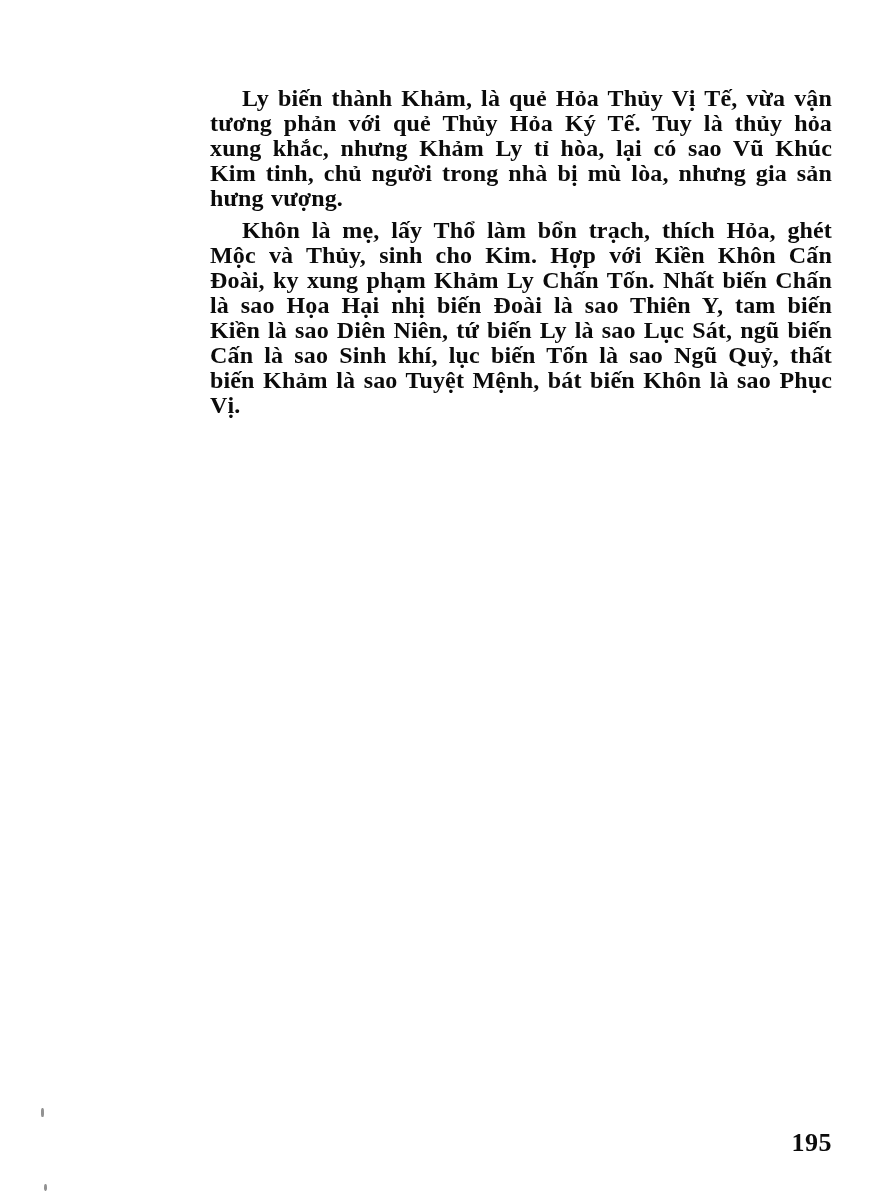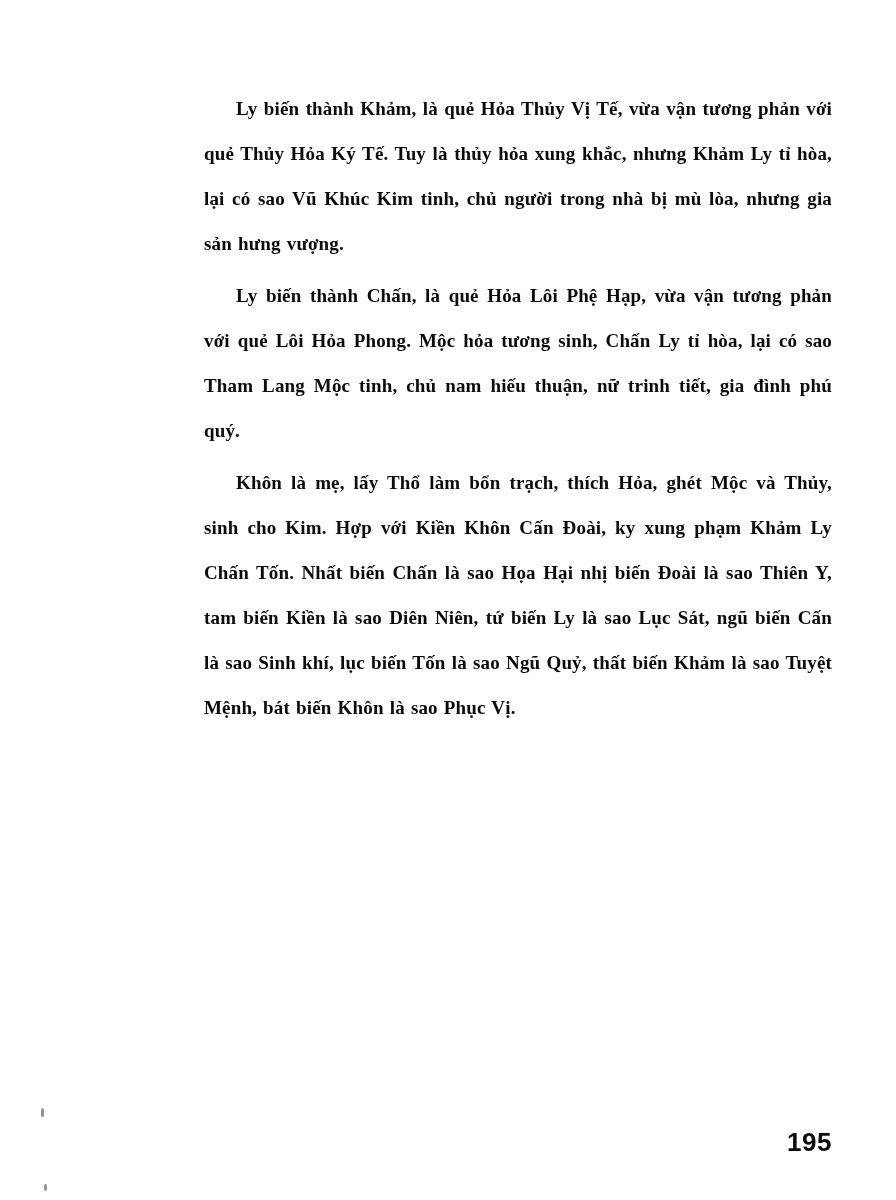--- a/index.html
+++ b/index.html
@@ -21,46 +21,46 @@
   }
 
   .text-column {
     position: absolute;
     left: 195px;
     top: 86px;
     width: 637px;
   }
 
   .paragraph {
-    margin: 0 0 7px 9px;
+    margin: 0 0 7px 15px;
     text-indent: 32px;
     text-align: justify;
-    font-size: 19px;
-    line-height: 45px;
+    font-size: 24px;
+    line-height: 25px;
     letter-spacing: 0.15px;
     word-spacing: 1.2px;
     font-weight: 600;
     -webkit-font-smoothing: none;
   }
 
   .paragraph:last-child {
     margin-bottom: 0;
     font-family: Liberation Serif, serif;
   }
 
   
 
   .page-number {
     position: absolute;
     right: 64px;
     bottom: 42px;
     font-size: 26px;
     font-weight: 700;
     letter-spacing: 0.5px;
-    font-family: Liberation Sans, sans-serif;
+    font-family: Liberation Serif, serif;
   }
 
   
   .speck {
     position: absolute;
     background: #6d6d6d;
     border-radius: 40%;
     opacity: 0.75;
   }
   .speck-top {
@@ -76,21 +76,20 @@
     height: 7px;
   }
 </style>
 </head>
 <body>
 
 <div class="page">
 
   <div class="text-column">
     <p class="paragraph">Ly biến thành Khảm, là quẻ Hỏa Thủy Vị Tế, vừa vận tương phản với quẻ Thủy Hỏa Ký Tế. Tuy là thủy hỏa xung khắc, nhưng Khảm Ly tỉ hòa, lại có sao Vũ Khúc Kim tinh, chủ người trong nhà bị mù lòa, nhưng gia sản hưng vượng.</p>
-    <p class="paragraph">Ly biến thành Chấn, là quẻ Hỏa Lôi Phệ Hạp, vừa vận tương phản với quẻ Lôi Hỏa Phong. Mộc hỏa tương sinh, Chấn Ly tỉ hòa, lại có sao Tham Lang Mộc tinh, chủ nam hiếu thuận, nữ trinh tiết, gia đình phú quý.</p>
     <p class="paragraph">Khôn là mẹ, lấy Thổ làm bổn trạch, thích Hỏa, ghét Mộc và Thủy, sinh cho Kim. Hợp với Kiền Khôn Cấn Đoài, ky xung phạm Khảm Ly Chấn Tốn. Nhất biến Chấn là sao Họa Hại nhị biến Đoài là sao Thiên Y, tam biến Kiền là sao Diên Niên, tứ biến Ly là sao Lục Sát, ngũ biến Cấn là sao Sinh khí, lục biến Tốn là sao Ngũ Quỷ, thất biến Khảm là sao Tuyệt Mệnh, bát biến Khôn là sao Phục Vị.</p>
   </div>
 
   <div class="page-number">195</div>
 
   <div class="speck speck-top"></div>
   <div class="speck speck-bottom"></div>
 
 </div>
 

